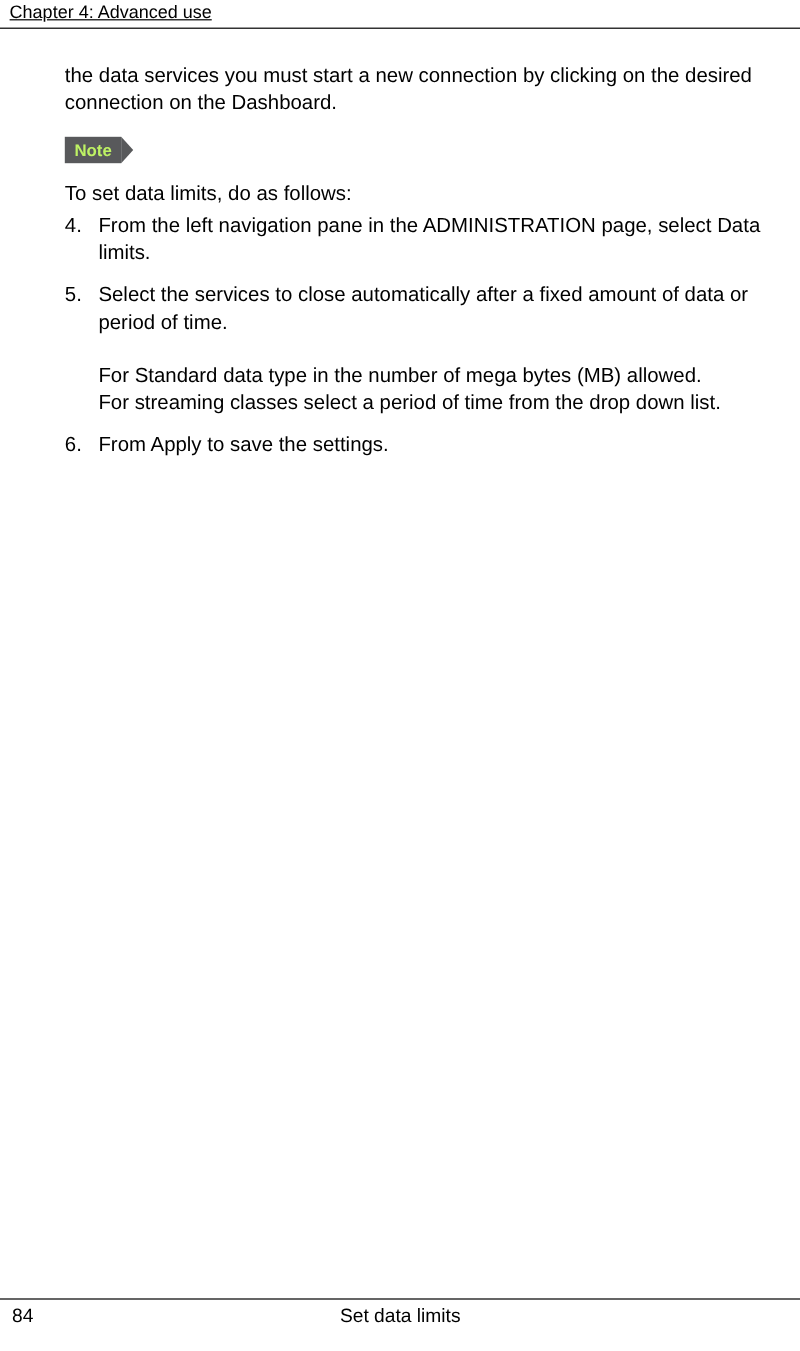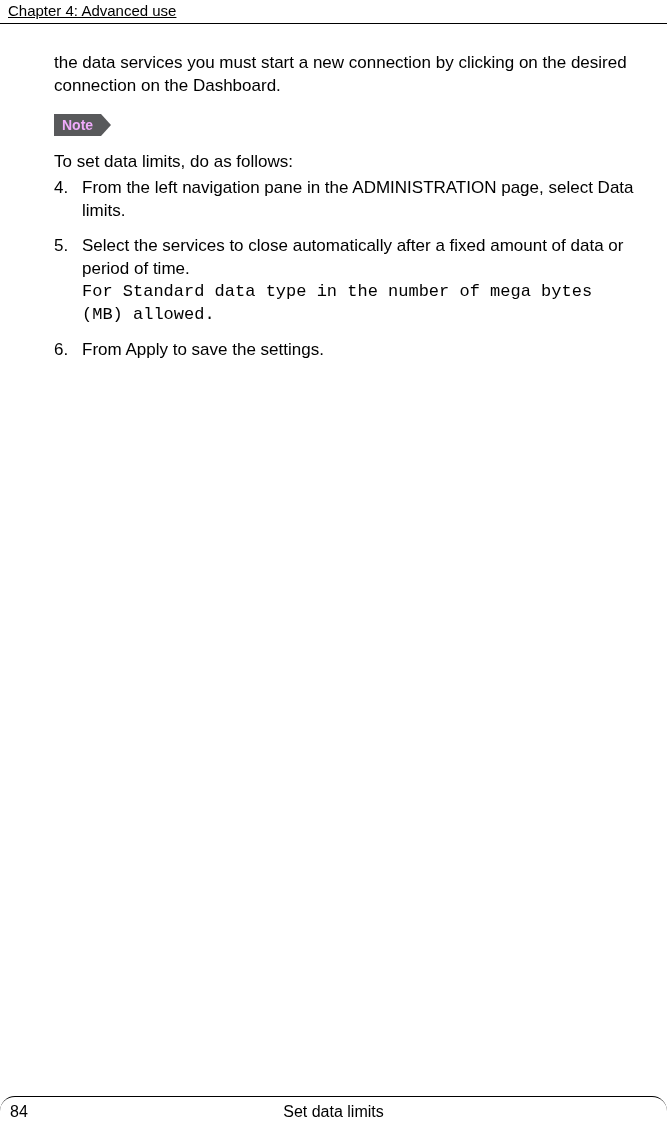--- a/index.html
+++ b/index.html
@@ -3,31 +3,31 @@
 <meta charset="utf-8">
 <style>
   * { margin: 0; padding: 0; box-sizing: border-box; }
   html, body { width: 667px; height: 1126px; background: #fff; font-family: "Segoe UI", "Helvetica Neue", Arial, sans-serif; color: #000; }
   .page { width: 667px; height: 1126px; position: relative; }
   .header { border-bottom: 1.5px solid #000; padding: 2px 8px 4px 8px; font-size: 15px; text-decoration: underline; }
   .content { padding: 28px 28px 0 54px; }
   .intro { font-size: 17px; line-height: 1.35; margin-bottom: 14px; }
   .note-row { display: flex; align-items: flex-start; margin-bottom: 16px; }
   .note-badge { flex: 0 0 auto; position: relative; margin-right: 10px; margin-top: 2px; }
-  .note-rect { background: #58595b; color: #f0abfc; font-size: 14px; font-weight: 600; padding: 2px 8px 2px 8px; height: 22px; line-height: 18px; display: inline-block; }
+  .note-rect { background: #58595b; color: #bef264; font-size: 14px; font-weight: 600; padding: 2px 8px 2px 8px; height: 22px; line-height: 18px; display: inline-block; }
   .note-tri { width: 0; height: 0; border-top: 11px solid transparent; border-bottom: 11px solid transparent; border-left: 10px solid #58595b; display: inline-block; vertical-align: top; }
   .note-text { font-size: 17px; line-height: 1.35; }
   .lead { font-size: 17px; margin-bottom: 5px; }
   .steps { list-style: none; }
   .steps li { font-size: 17px; line-height: 1.35; margin-bottom: 12px; display: flex; }
   .step-num { flex: 0 0 28px; }
   .step-body { flex: 1; }
-  .step-sub { margin-top: 0; font-family: Liberation Mono, monospace; }
+  .step-sub { margin-top: 21px; }
   .bold { font-weight: 400; }
-  .footer { position: absolute; bottom: 0; left: 0; right: 0; border-top: 1.5px solid #000; padding: 6px 10px 5px 10px; display: flex; font-size: 16px; border-radius: 17px; }
+  .footer { position: absolute; bottom: 0; left: 0; right: 0; border-top: 1.5px solid #000; padding: 6px 10px 19px 10px; display: flex; font-size: 16px; }
   .footer .pagenum { width: 40px; }
   .footer .title { flex: 1; text-align: center; }
 </style>
 </head>
 <body>
 <div class="page">
 
 <div class="header">
   <span>Chapter 4:  Advanced use</span>
 </div>
@@ -49,20 +49,21 @@
       <span class="step-num">4.</span>
       <span class="step-body">
         <span>From the left navigation pane in the </span><span class="bold">ADMINISTRATION</span><span> page, select </span><span class="bold">Data limits</span><span>.</span>
       </span>
     </li>
     <li>
       <span class="step-num">5.</span>
       <span class="step-body">
         <span>Select the services to close automatically after a fixed amount of data or period of time.</span>
         <div class="step-sub">For Standard data type in the number of mega bytes (MB) allowed.</div>
+        <div>For streaming classes select a period of time from the drop down list.</div>
       </span>
     </li>
     <li>
       <span class="step-num">6.</span>
       <span class="step-body">
         <span>From </span><span class="bold">Apply</span><span> to save the settings.</span>
       </span>
     </li>
   </ol>
 

